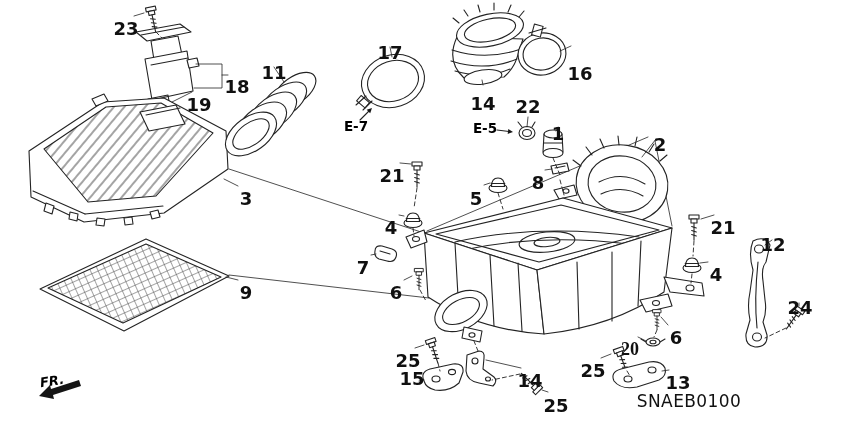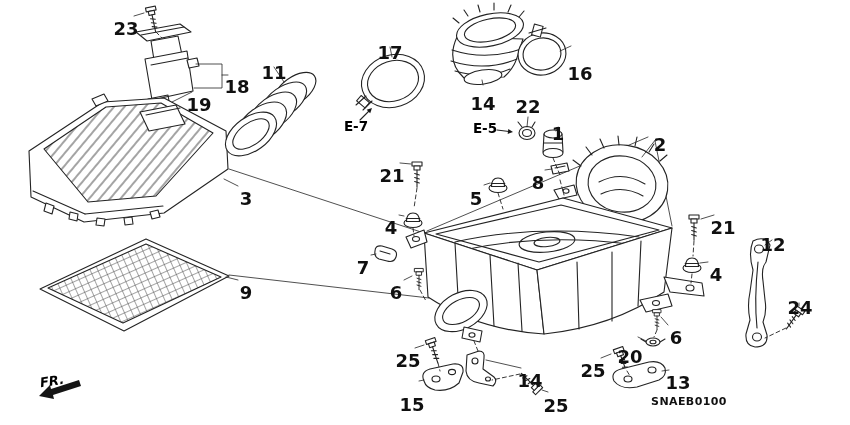--- a/index.html
+++ b/index.html
@@ -11,21 +11,21 @@
   .art .pr{fill:url(#ribPat);}
   .art .pg{fill:url(#gridPat);}
   .art .thin{stroke-width:0.8;}
   .art .dash{stroke-dasharray:4 3;stroke-width:0.9;}
   .art .blk{fill:#151515;stroke:none;}
   .art pattern line{stroke:#4a4a4a;stroke-width:1;}
   .overlay{position:absolute;left:0;top:0;width:100%;height:100%;}
   .callout{position:absolute;transform:translate(-50%,-50%);font-size:18px;font-weight:700;color:#101010;line-height:1;margin-top:13px;}
   .ref-label{position:absolute;transform:translate(-50%,-50%);font-size:13.5px;font-weight:800;color:#000;line-height:1;}
   .fr-label{position:absolute;transform:translate(-50%,-50%) rotate(-9deg);font-size:13px;font-weight:800;font-style:italic;color:#000;}
-  .diagram-code{position:absolute;transform:translate(-50%,-50%);font-size:11px;font-weight:700;letter-spacing:.4px;color:#111;}
+  .diagram-code{position:absolute;transform:translate(-50%,-50%);font-size:17px;font-weight:400;letter-spacing:.4px;color:#111;}
 </style>
 </head>
 <body>
 
 <div class="stage">
 
   <svg class="art" width="850" height="425" viewBox="0 0 850 425">
     <defs>
       <pattern id="ribPat" width="8" height="8" patternUnits="userSpaceOnUse" patternTransform="rotate(40)">
         <line x1="4" y1="0" x2="4" y2="8"></line>
@@ -299,26 +299,26 @@
       <span class="callout" style="left: 538px; top: 170px;">8</span>
       <span class="callout" style="left: 391px; top: 215px;">4</span>
       <span class="callout" style="left: 723px; top: 215px;">21</span>
       <span class="callout" style="left: 773px; top: 232px;">12</span>
       <span class="callout" style="left: 363px; top: 255px;">7</span>
       <span class="callout" style="left: 396px; top: 280px;">6</span>
       <span class="callout" style="left: 716px; top: 262px;">4</span>
       <span class="callout" style="left: 246px; top: 280px;">9</span>
       <span class="callout" style="left: 800px; top: 295px;">24</span>
       <span class="callout" style="left: 676px; top: 325px;">6</span>
-      <span class="callout" style="left: 630px; top: 344px;">20</span>
+      <span class="callout" style="left: 630px; top: 336px; font-family: Liberation Serif, serif;">20</span>
       <span class="callout" style="left: 408px; top: 348px;">25</span>
       <span class="callout" style="left: 593px; top: 358px;">25</span>
       <span class="callout" style="left: 678px; top: 370px;">13</span>
       <span class="callout" style="left: 530px; top: 368px;">14</span>
-      <span class="callout" style="left: 412px; top: 392px; text-align: right;">15</span>
+      <span class="callout" style="left: 412px; top: 366px; text-align: right;">15</span>
       <span class="callout" style="left: 556px; top: 393px;">25</span>
       <span class="ref-label" style="left: 356px; top: 127px;">E-7</span>
       <span class="ref-label" style="left: 485px; top: 129px;">E-5</span>
     </div>
 
   <span class="fr-label" style="left:52px;top:381px">FR.</span>
   <span class="diagram-code" style="left:689px;top:401px">SNAEB0100</span>
 </div>
 
 </body></html>

